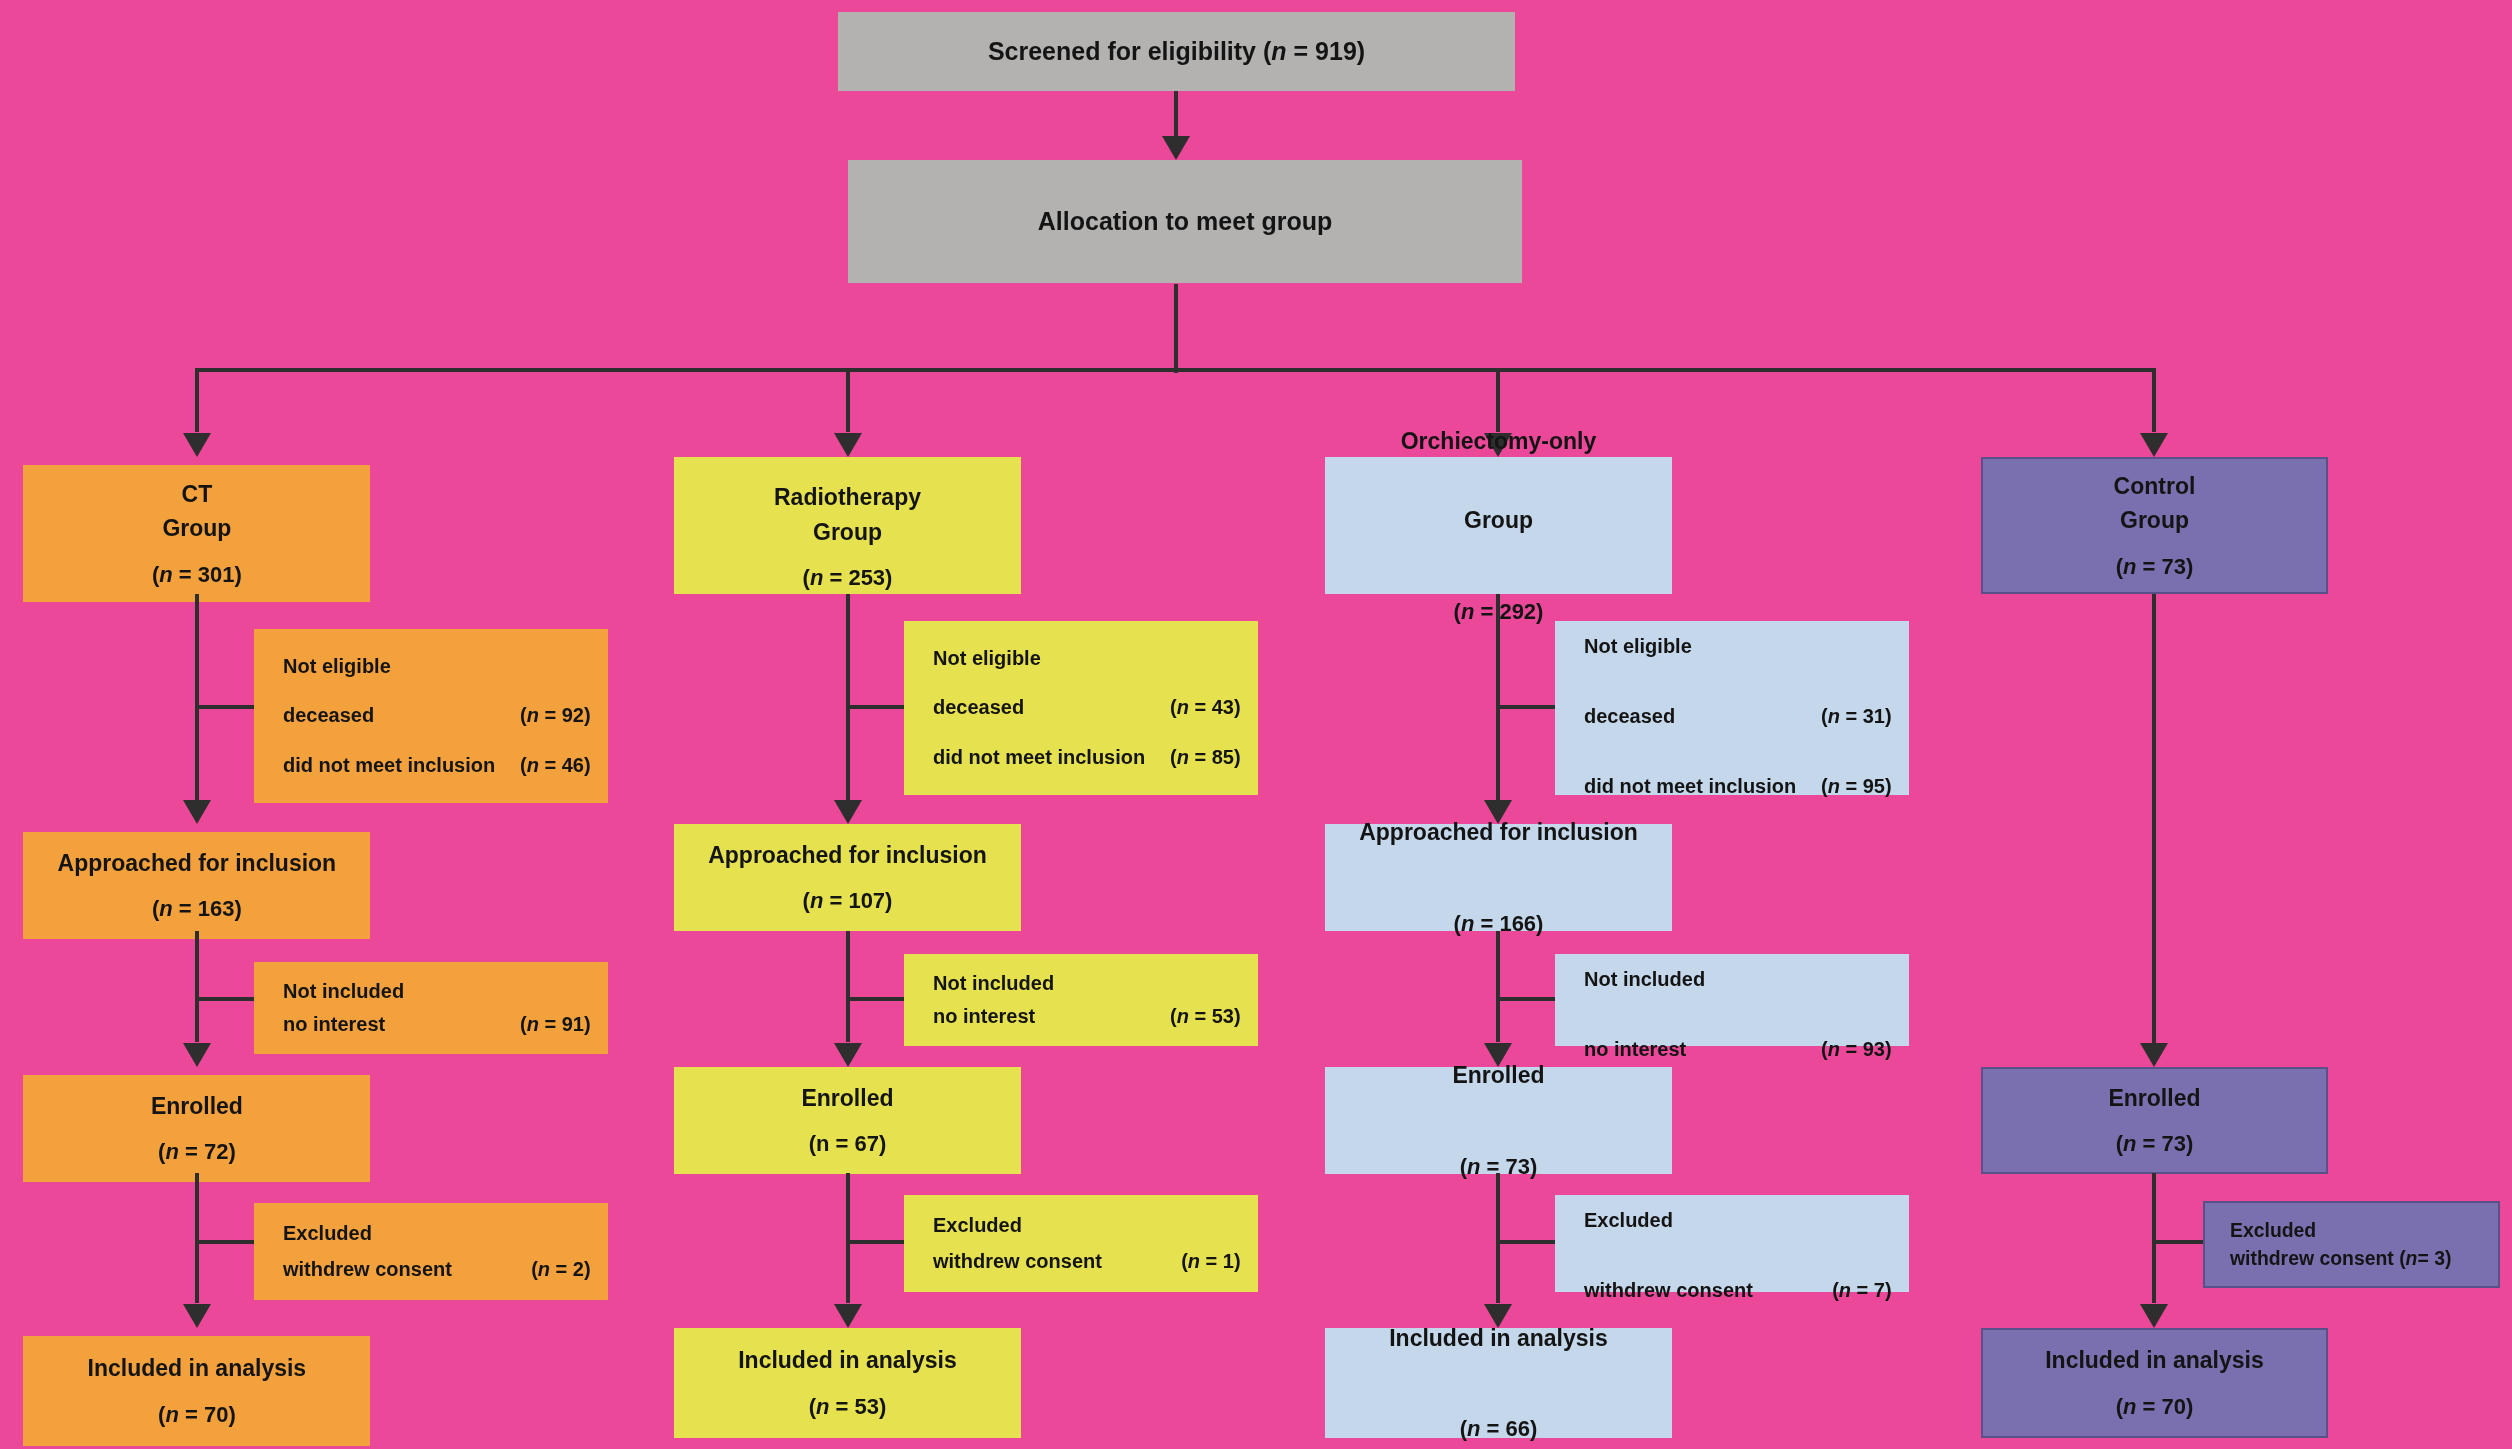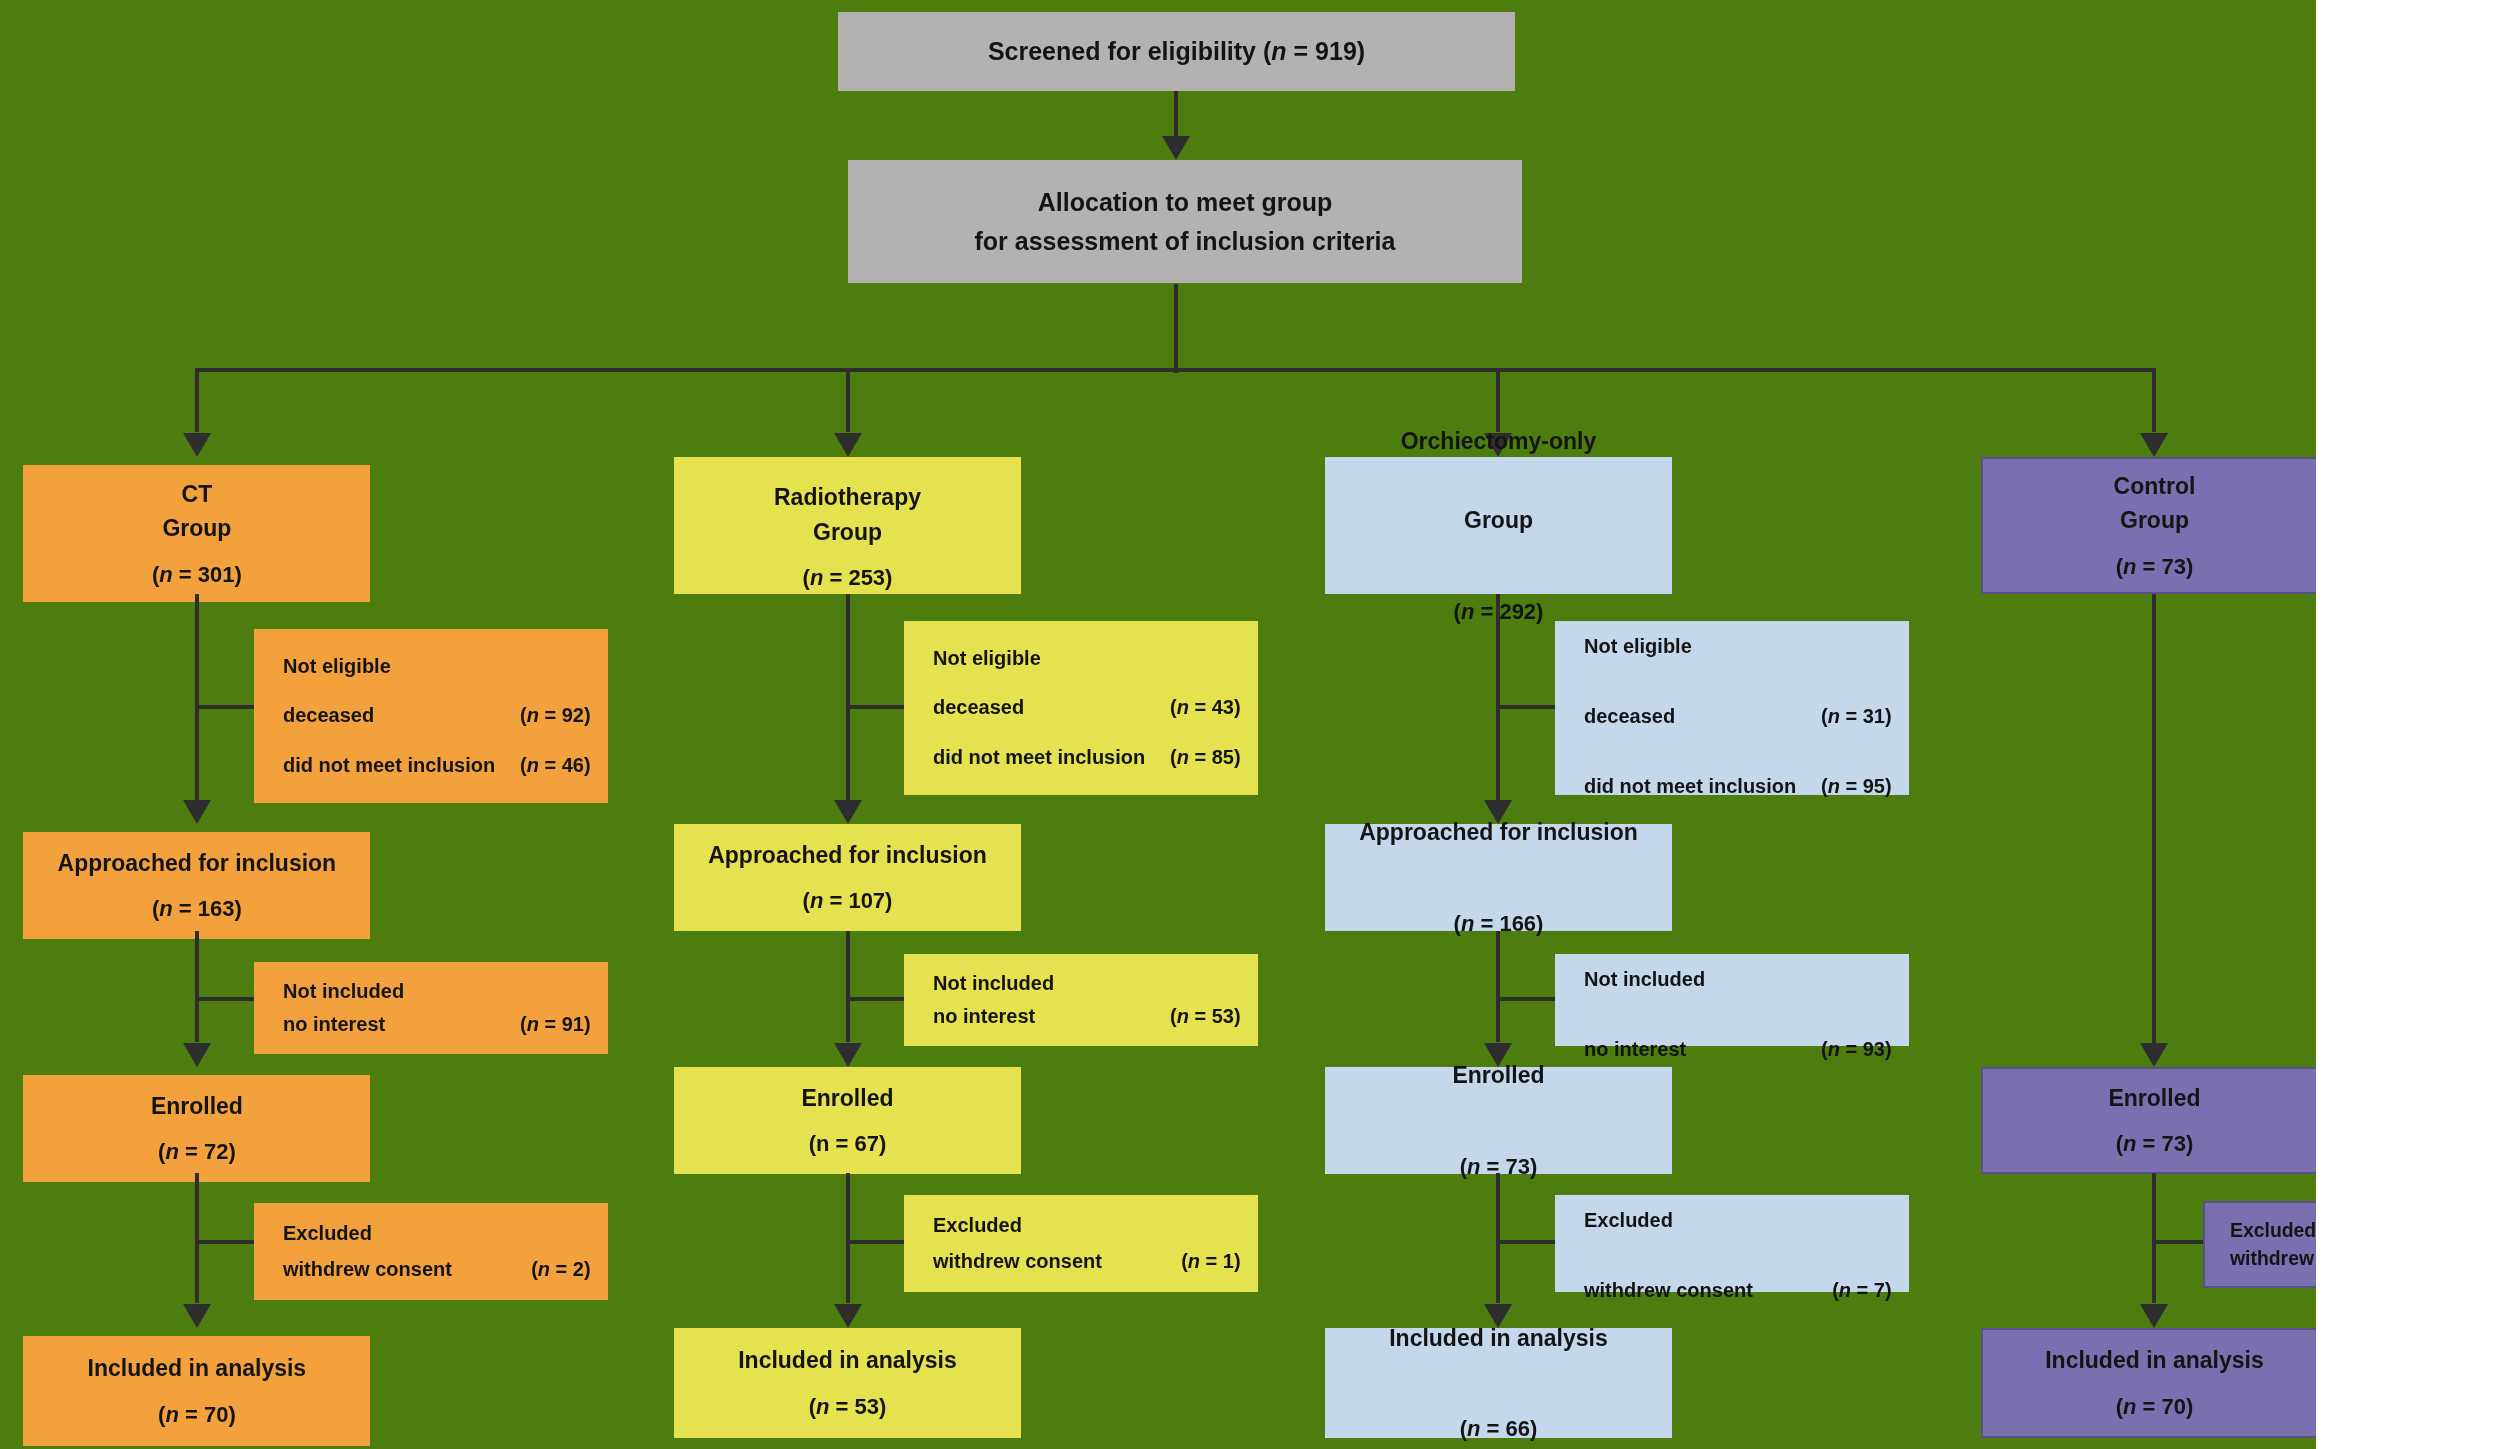--- a/index.html
+++ b/index.html
@@ -1,17 +1,17 @@
 <!DOCTYPE html>
 <html style="--c-ct: #F3A13C; --c-radiotherapy: #E6E24F; --c-orchiectomy: #C5D8EB; --c-control: #7A70AF; --c-gray: #B3B2B1; --c-line: #2E2E2E;font-size:10.7px"><head>
 <meta charset="utf-8">
 <style>
   html,body{margin:0;padding:0;background:#ffffff;}
   body{font-family:"Liberation Sans","DejaVu Sans",sans-serif;}
-  #stage{position:relative;width:2316px;height:1449px;background:#4d7c0f;overflow:hidden;color:#141414;text-decoration:underline;}
+  #stage{position:relative;width:2512px;height:1449px;background:#ec4899;overflow:hidden;color:#141414;text-decoration:underline;}
 
   .box{position:absolute;box-sizing:border-box;display:flex;flex-direction:column;
        align-items:center;justify-content:center;text-align:center;font-weight:700;color:#141414;}
   .gray{background:var(--c-gray);}
   .bg-ct{background:var(--c-ct);margin-top:8px;}
   .bg-radiotherapy{background:var(--c-radiotherapy);}
   .bg-orchiectomy{background:var(--c-orchiectomy);gap:45px;}
   .bg-control{background:var(--c-control);border:2px solid rgba(30,20,70,0.35);}
 
   .fs-top{font-size:25px;line-height:1.55;}
@@ -34,21 +34,20 @@
 <div id="stage">
 
   <div class="box gray fs-top" style="left:838px;top:12px;width:677px;height:79px;">
     <span>Screened for eligibility (<i>n</i> = 919)</span>
   </div>
   <div class="vline" style="left:1174px;top:91px;width:4px;height:47px;"></div>
   <div class="arrow" style="left:1162px;top:136px;"></div>
 
   <div class="box gray fs-top" style="left:848px;top:160px;width:674px;height:123px;">
     <span>Allocation to meet group</span>
-    <span>for assessment of inclusion criteria</span>
   </div>
 
   <div class="vline" style="left:1174px;top:284px;width:4px;height:89px;"></div>
   <div class="hline" style="left:197px;top:368px;width:1958px;height:4px;"></div>
 
   <div class="vline" style="left:195px;top:368px;width:4px;height:64px;"></div>
   <div class="arrow" style="left:183px;top:433px;"></div>
   <div class="vline" style="left:846px;top:368px;width:4px;height:64px;"></div>
   <div class="arrow" style="left:834px;top:433px;"></div>
   <div class="vline" style="left:1496px;top:368px;width:4px;height:64px;"></div>

